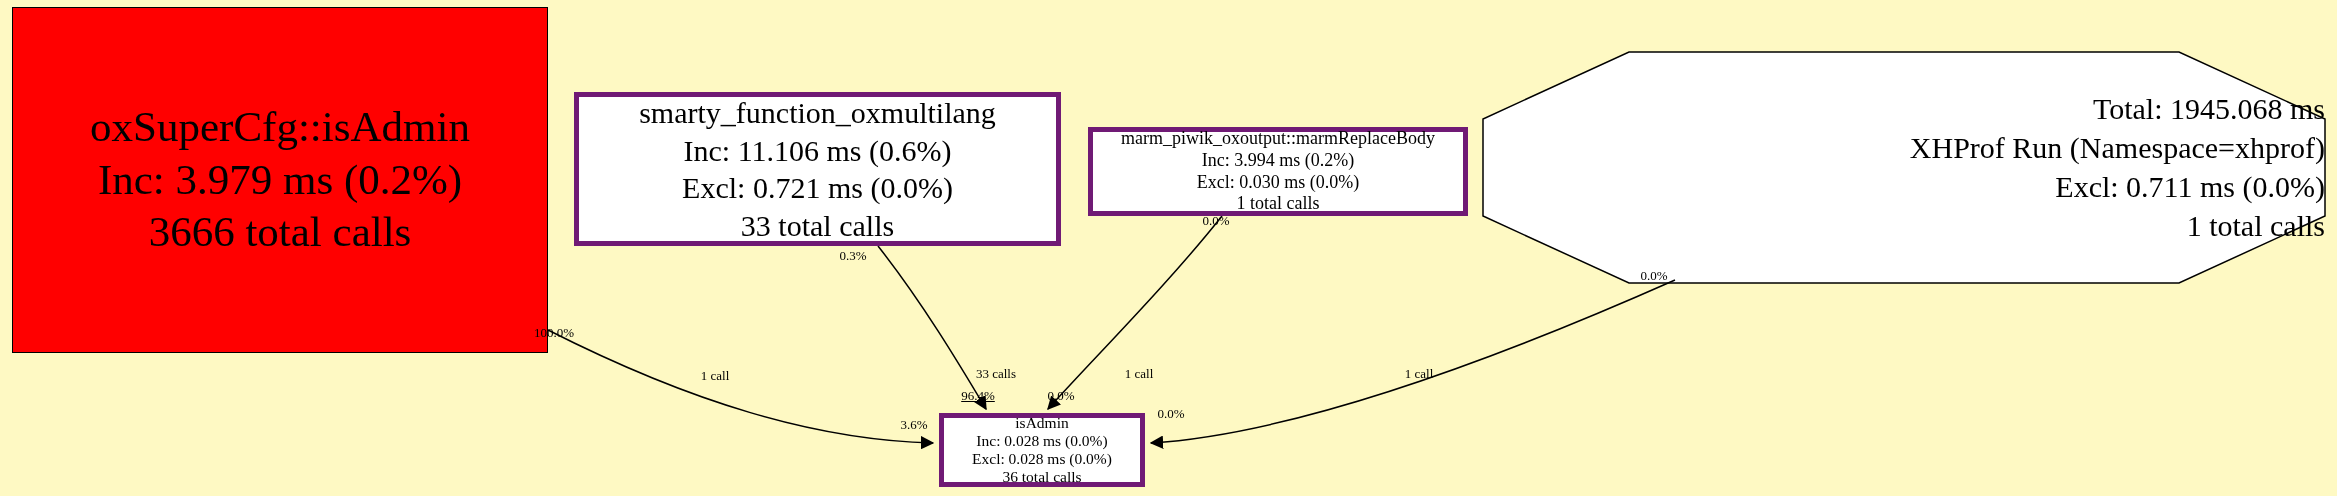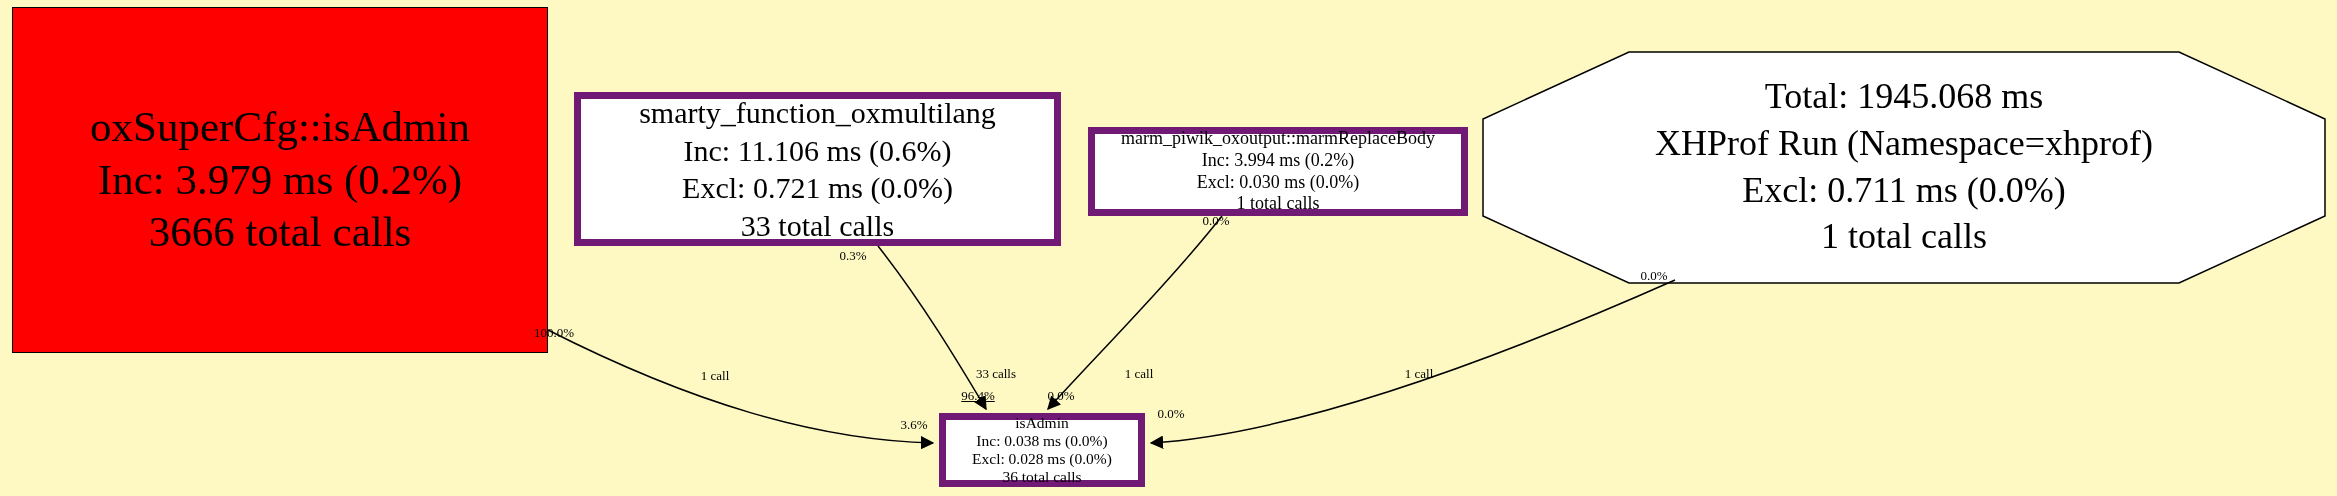--- a/index.html
+++ b/index.html
@@ -20,28 +20,28 @@
   }
   .node {
     position: absolute;
     display: flex;
     flex-direction: column;
     justify-content: center;
     align-items: center;
     text-align: center;
     white-space: nowrap;
   }
-  .node-rect { border: 7px solid #701a75; background: #ffffff; }
+  .node-rect { border: 5px solid #701a75; background: #ffffff; }
   .node-hot  { border: 1px solid #000; background: #ff0000; }
   .node-plain { background: transparent; } 
 
   #node-oxsupercfg { left: 12px;  top: 7px;   width: 536px; height: 346px; font-size: 43px;  line-height: 1.22; }
   #node-smarty     { left: 574px; top: 92px;  width: 487px; height: 154px; font-size: 30px;  line-height: 1.25; }
   #node-marm       { left: 1088px;top: 127px; width: 380px; height: 89px;  font-size: 18px;  line-height: 1.22; align-items: center; }
-  #node-xhprof     { left: 1483px;top: 52px;  width: 842px; height: 229px; font-size: 36px;  line-height: 1.3;  }
+  #node-xhprof     { left: 1483px;top: 52px;  width: 842px; height: 229px; font-size: 30px;  line-height: 1.3; align-items: flex-end;  }
   #node-isadmin    { left: 939px; top: 413px; width: 206px; height: 74px;  font-size: 15.5px;line-height: 1.15; }
 
   .edge-label {
     position: absolute;
     transform: translate(-50%, -50%);
     font-size: 13px;
     white-space: nowrap;
   }
 </style>
 </head>
@@ -89,21 +89,21 @@
 
   <div class="node node-plain" id="node-xhprof">
     <div>Total: 1945.068 ms</div>
     <div>XHProf Run (Namespace=xhprof)</div>
     <div>Excl: 0.711 ms (0.0%)</div>
     <div>1 total calls</div>
   </div>
 
   <div class="node node-rect" id="node-isadmin">
     <div>isAdmin</div>
-    <div>Inc: 0.038 ms (0.0%)</div>
+    <div>Inc: 0.028 ms (0.0%)</div>
     <div>Excl: 0.028 ms (0.0%)</div>
     <div>36 total calls</div>
   </div>
 
   <span class="edge-label" style="left:554px; top:317px;margin-top:16px;">100.0%</span>
   <span class="edge-label" style="left:715px; top:376px;">1 call</span>
   <span class="edge-label" style="left:914px; top:425px;">3.6%</span>
 
   <span class="edge-label" style="left:853px; top:256px;">0.3%</span>
   <span class="edge-label" style="left:996px; top:374px;">33 calls</span>

